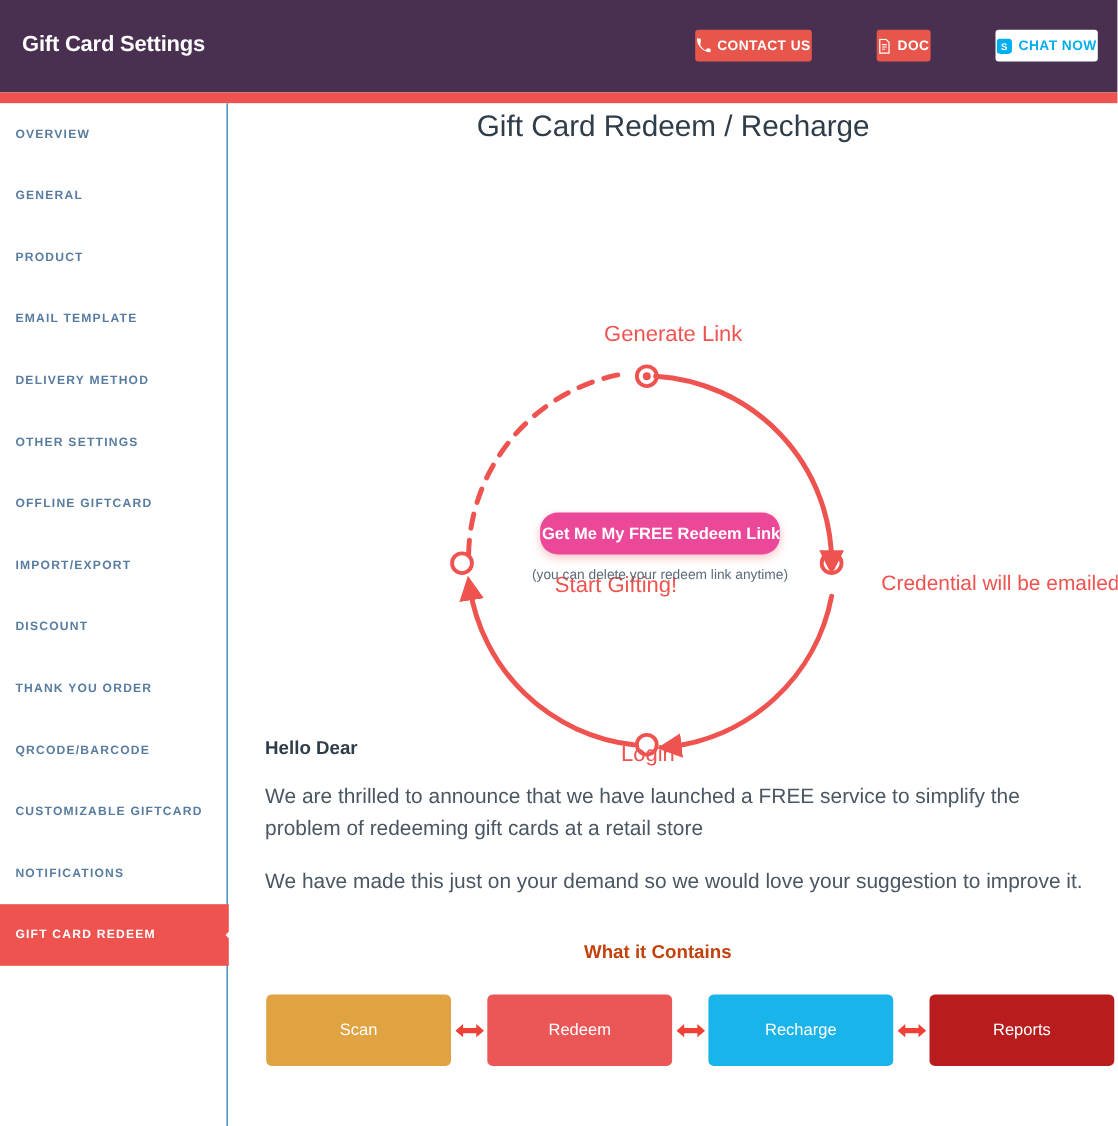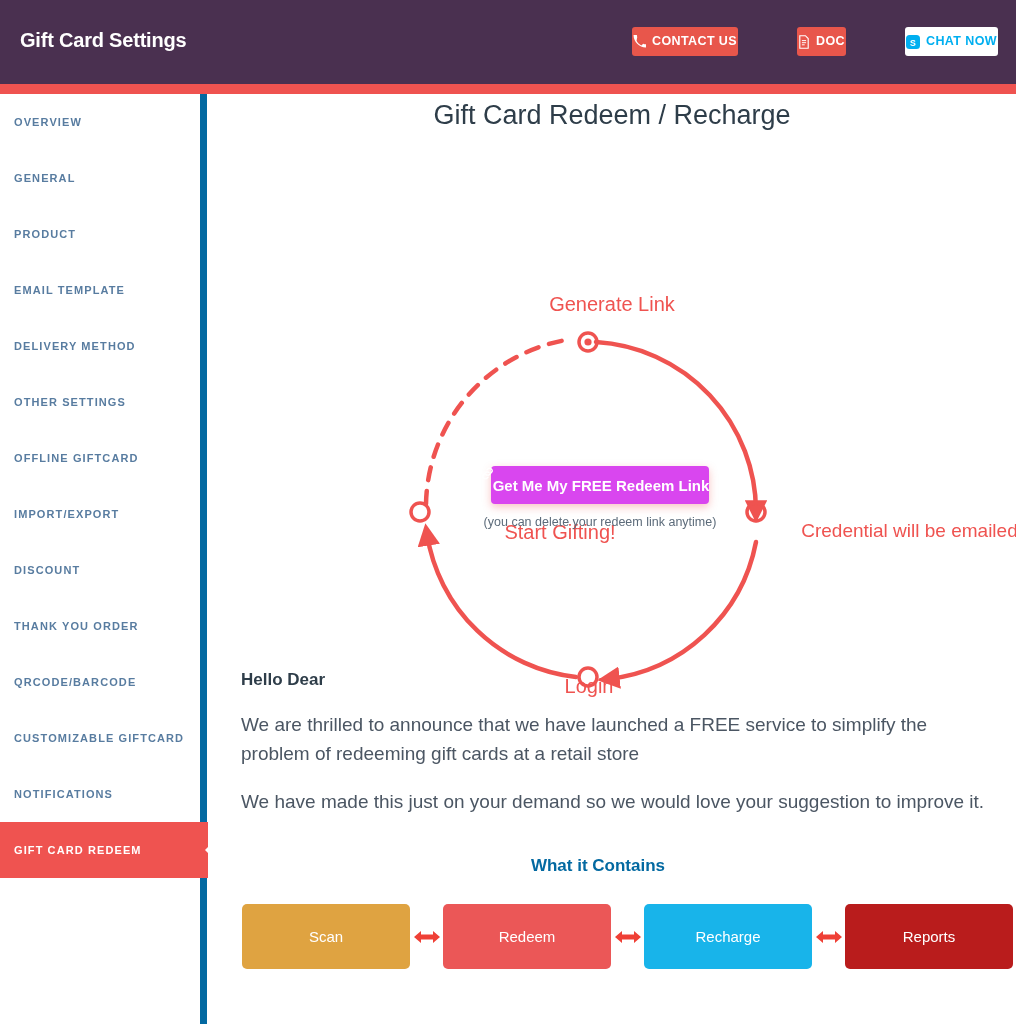--- a/index.html
+++ b/index.html
@@ -42,21 +42,21 @@
     position: absolute; top: 84px; left: 0;
     width: 1016px; height: 10px;
     background: #ef5350;
   }
 
   
   .sidebar {
     position: absolute; top: 94px; left: 0;
     width: 207px; height: 930px;
     background: #ffffff;
-    border-right: 7px solid #0369a1;
+    border-right: 1px solid #0369a1;
   }
   .side-item {
     position: relative;
     height: 56px;
     display: flex; align-items: center;
     padding-left: 14px;
     cursor: pointer;
   }
   .side-item .label {
     font-size: 11px; font-weight: bold;
@@ -110,22 +110,22 @@
                   white-space: normal; line-height: 1.15; text-align:center; }
   .lbl-login    { top: 481px; left: 281px; width: 200px; font-size: 20px; }
 
   .center-cta {
     position: absolute; top: 272px; left: 272px;
     width: 240px; text-align: center;
   }
   .cta-btn {
     display: inline-flex; align-items: center; justify-content: center;
     gap: 2px;
-    background: #d946ef; color: #ffffff;
-    border: none; border-radius: 4px;
+    background: #ec4899; color: #ffffff;
+    border: none; border-radius: 16px;
     height: 38px; padding: 0 0;
     font-size: 15px; font-weight: bold;
     cursor: pointer;
     box-shadow: 0 3px 9px rgba(239,83,80,0.35);
   }
   .cta-note {
     margin-top: 7px;
     font-size: 12.5px; color: #5c6b7a;
     line-height: 1.85;
   }
@@ -137,21 +137,21 @@
     margin-bottom: 20px;
   }
   .copy p {
     font-size: 19px; color: #4b5663; line-height: 1.55;
     margin-bottom: 18px;
   }
 
   
   .contains-title {
     position: absolute; top: 762px; left: 0; width: 780px;
-    text-align: center; font-size: 17px; font-weight: bold; color: #0369a1;
+    text-align: center; font-size: 17px; font-weight: bold; color: #c2410c;
   }
   .boxrow {
     position: absolute; top: 810px; left: 34px;
     display: flex; align-items: center;
   }
   .flowbox {
     width: 168px; height: 65px;
     border-radius: 5px;
     display: flex; align-items: center; justify-content: center;
     color: #ffffff; font-size: 15px;

